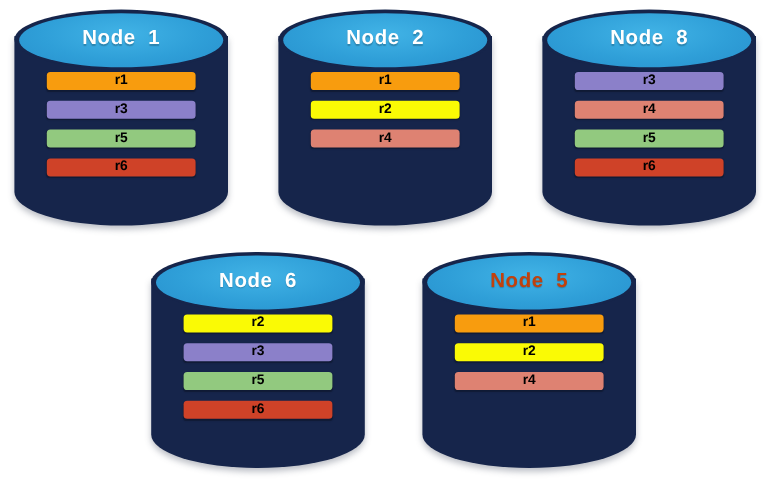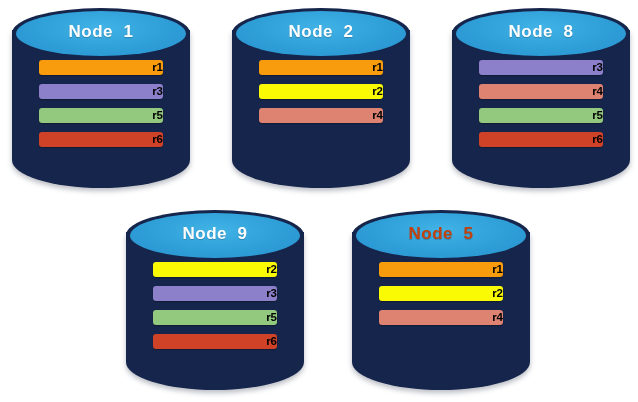--- a/index.html
+++ b/index.html
@@ -84,21 +84,21 @@
 
   .record {
     position: relative;
     height: 15px;
     margin-bottom: 9px;
     border-radius: 3px;
     color: #000000;
     font-size: 11.5px;
     font-weight: bold;
     line-height: 15px;
-    text-align: right;
+    text-align: center;
     box-shadow: 0 1px 1px rgba(0, 0, 0, 0.30);
   }
 </style>
 </head>
 <body>
 
 <div id="canvas" style="background: rgb(255, 255, 255);">
     <div class="node" style="left: 12px; top: 8px;">
       <div class="node-body" style="background: rgb(22, 37, 75);"></div>
       <div class="node-top-rim" style="background: rgb(22, 37, 75);"></div>
@@ -131,21 +131,21 @@
         <div class="record" style="background: rgb(139, 128, 201); color: rgb(0, 0, 0);">r3</div>
         <div class="record" style="background: rgb(222, 130, 114); color: rgb(0, 0, 0);">r4</div>
         <div class="record" style="background: rgb(146, 201, 127); color: rgb(0, 0, 0);">r5</div>
         <div class="record" style="background: rgb(207, 66, 40); color: rgb(0, 0, 0);">r6</div>
       </div>
     </div>
     <div class="node" style="left: 126px; top: 210px;">
       <div class="node-body" style="background: rgb(22, 37, 75);"></div>
       <div class="node-top-rim" style="background: rgb(22, 37, 75);"></div>
       <div class="node-top"></div>
-      <div class="node-title" style="color: rgb(255, 255, 255);">Node  9</div>
+      <div class="node-title" style="color: rgb(255, 255, 255);">Node  6</div>
       <div class="records">
         <div class="record" style="background: rgb(250, 250, 5); color: rgb(0, 0, 0);">r2</div>
         <div class="record" style="background: rgb(139, 128, 201); color: rgb(0, 0, 0);">r3</div>
         <div class="record" style="background: rgb(146, 201, 127); color: rgb(0, 0, 0);">r5</div>
         <div class="record" style="background: rgb(207, 66, 40); color: rgb(0, 0, 0);">r6</div>
       </div>
     </div>
     <div class="node" style="left: 352px; top: 210px;">
       <div class="node-body" style="background: rgb(22, 37, 75);"></div>
       <div class="node-top-rim" style="background: rgb(22, 37, 75);"></div>

